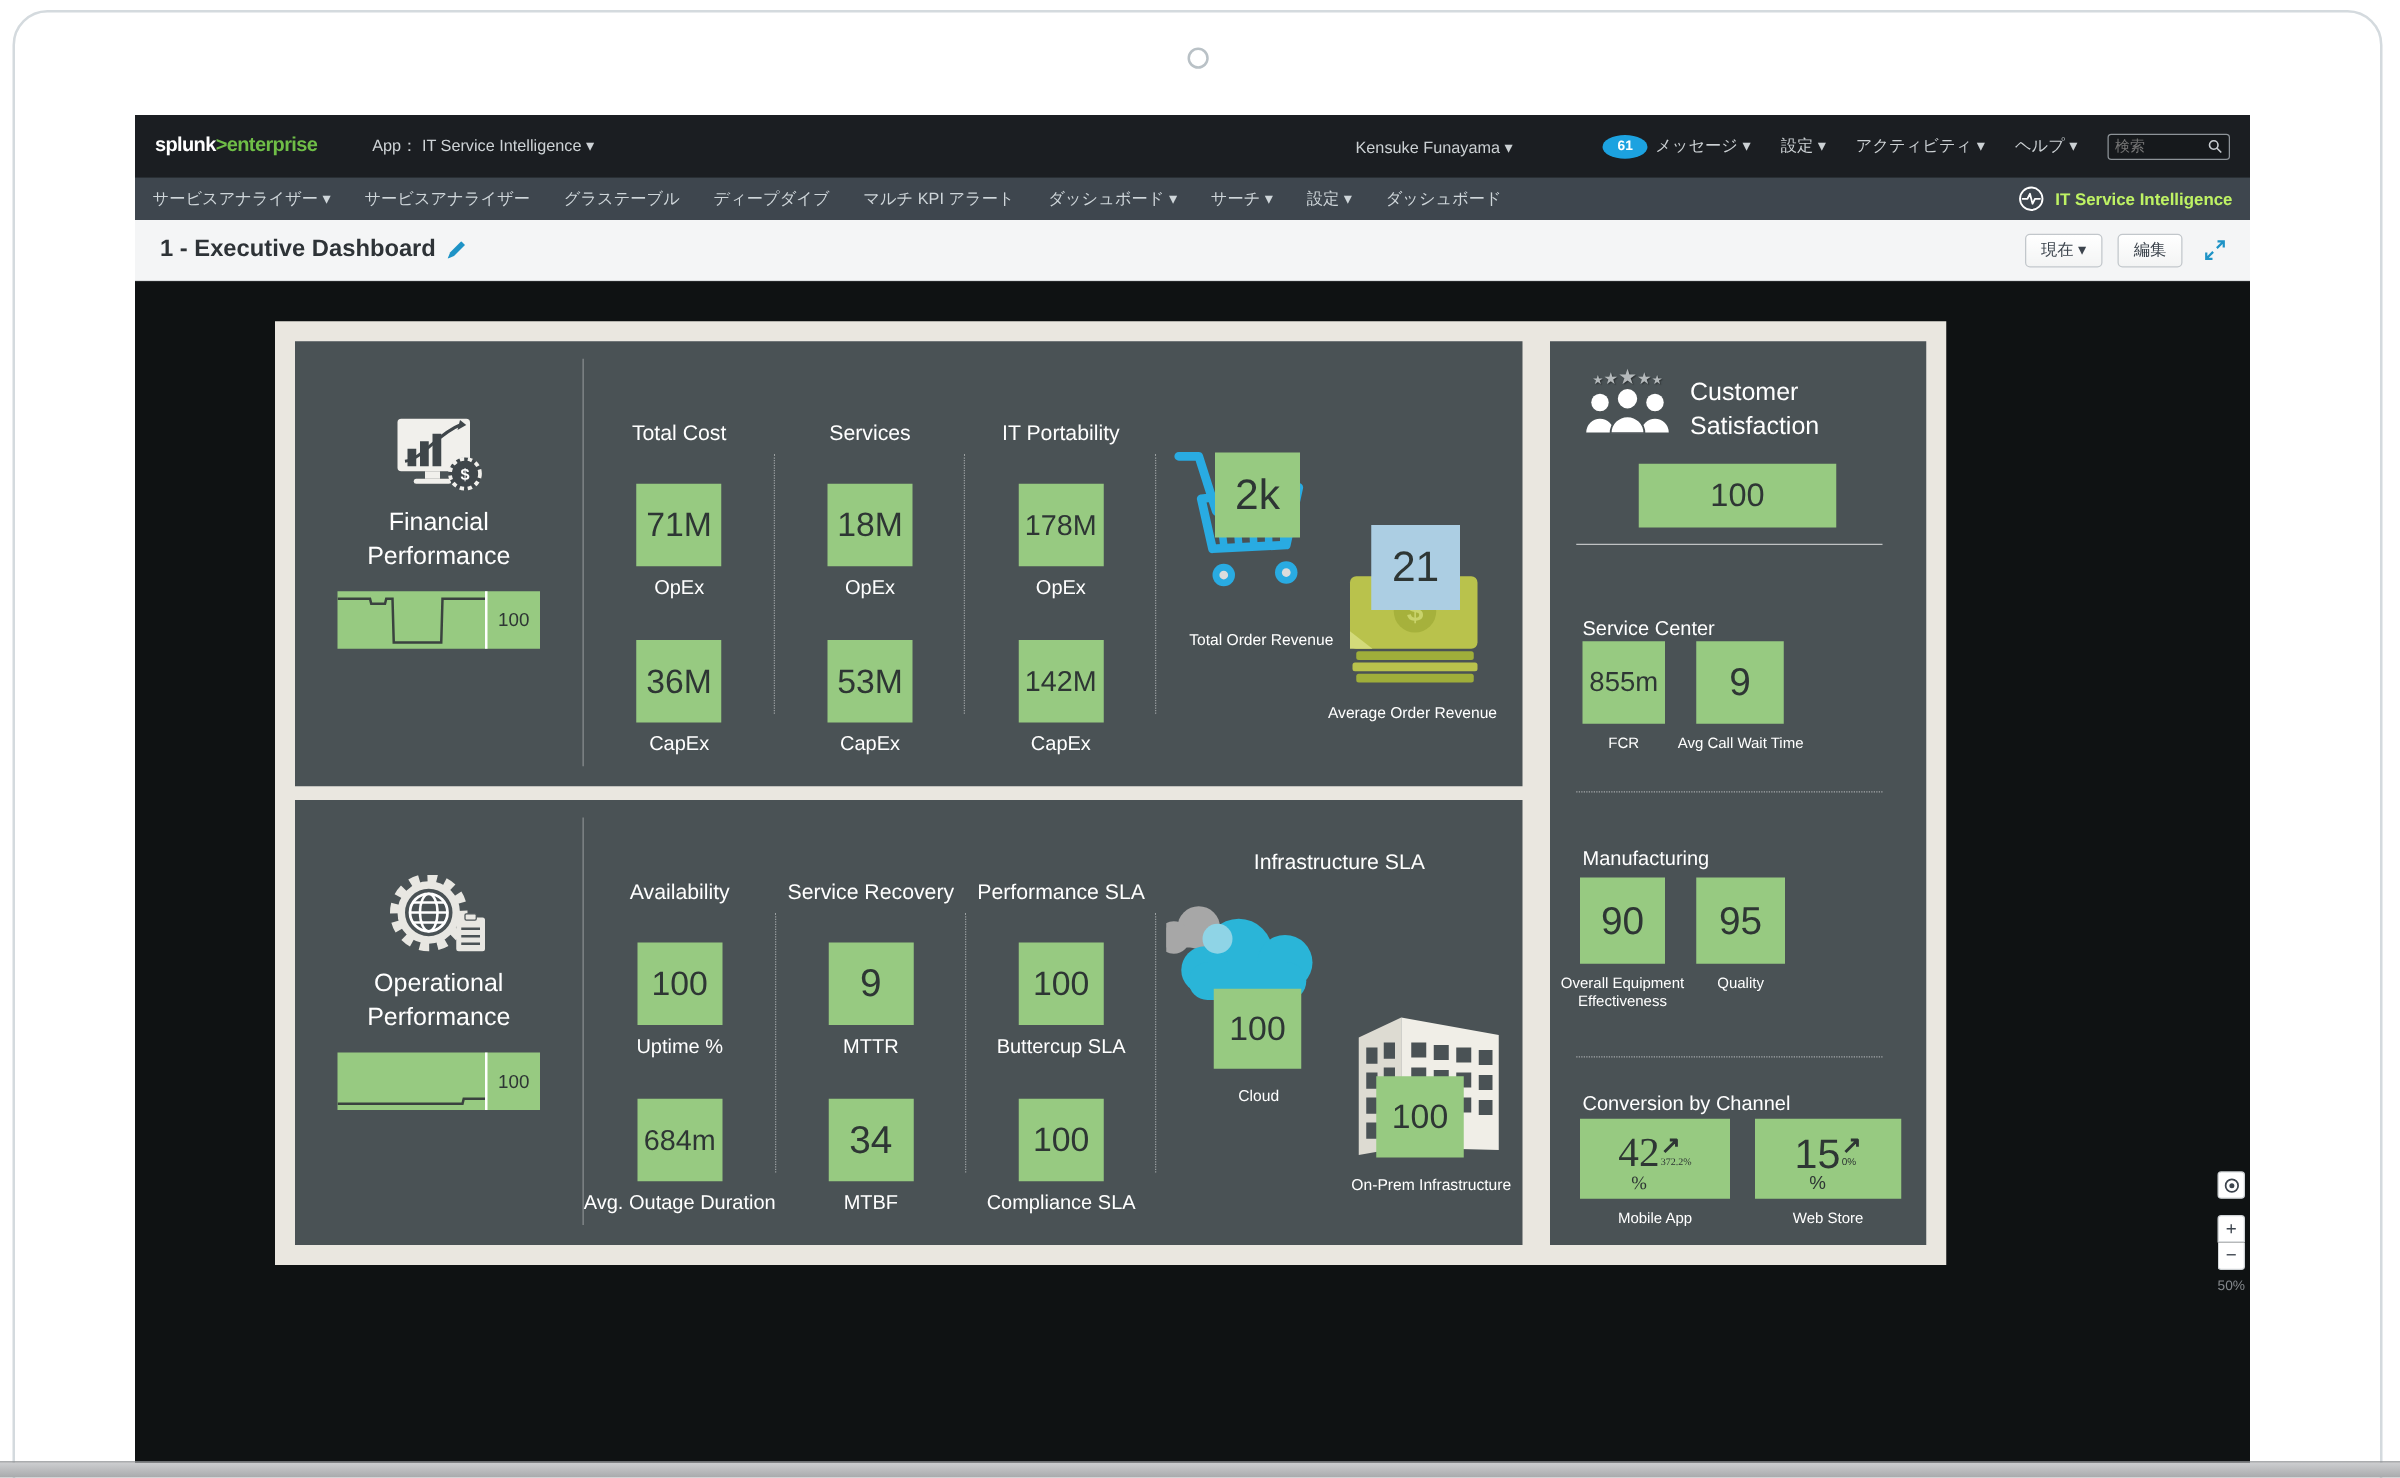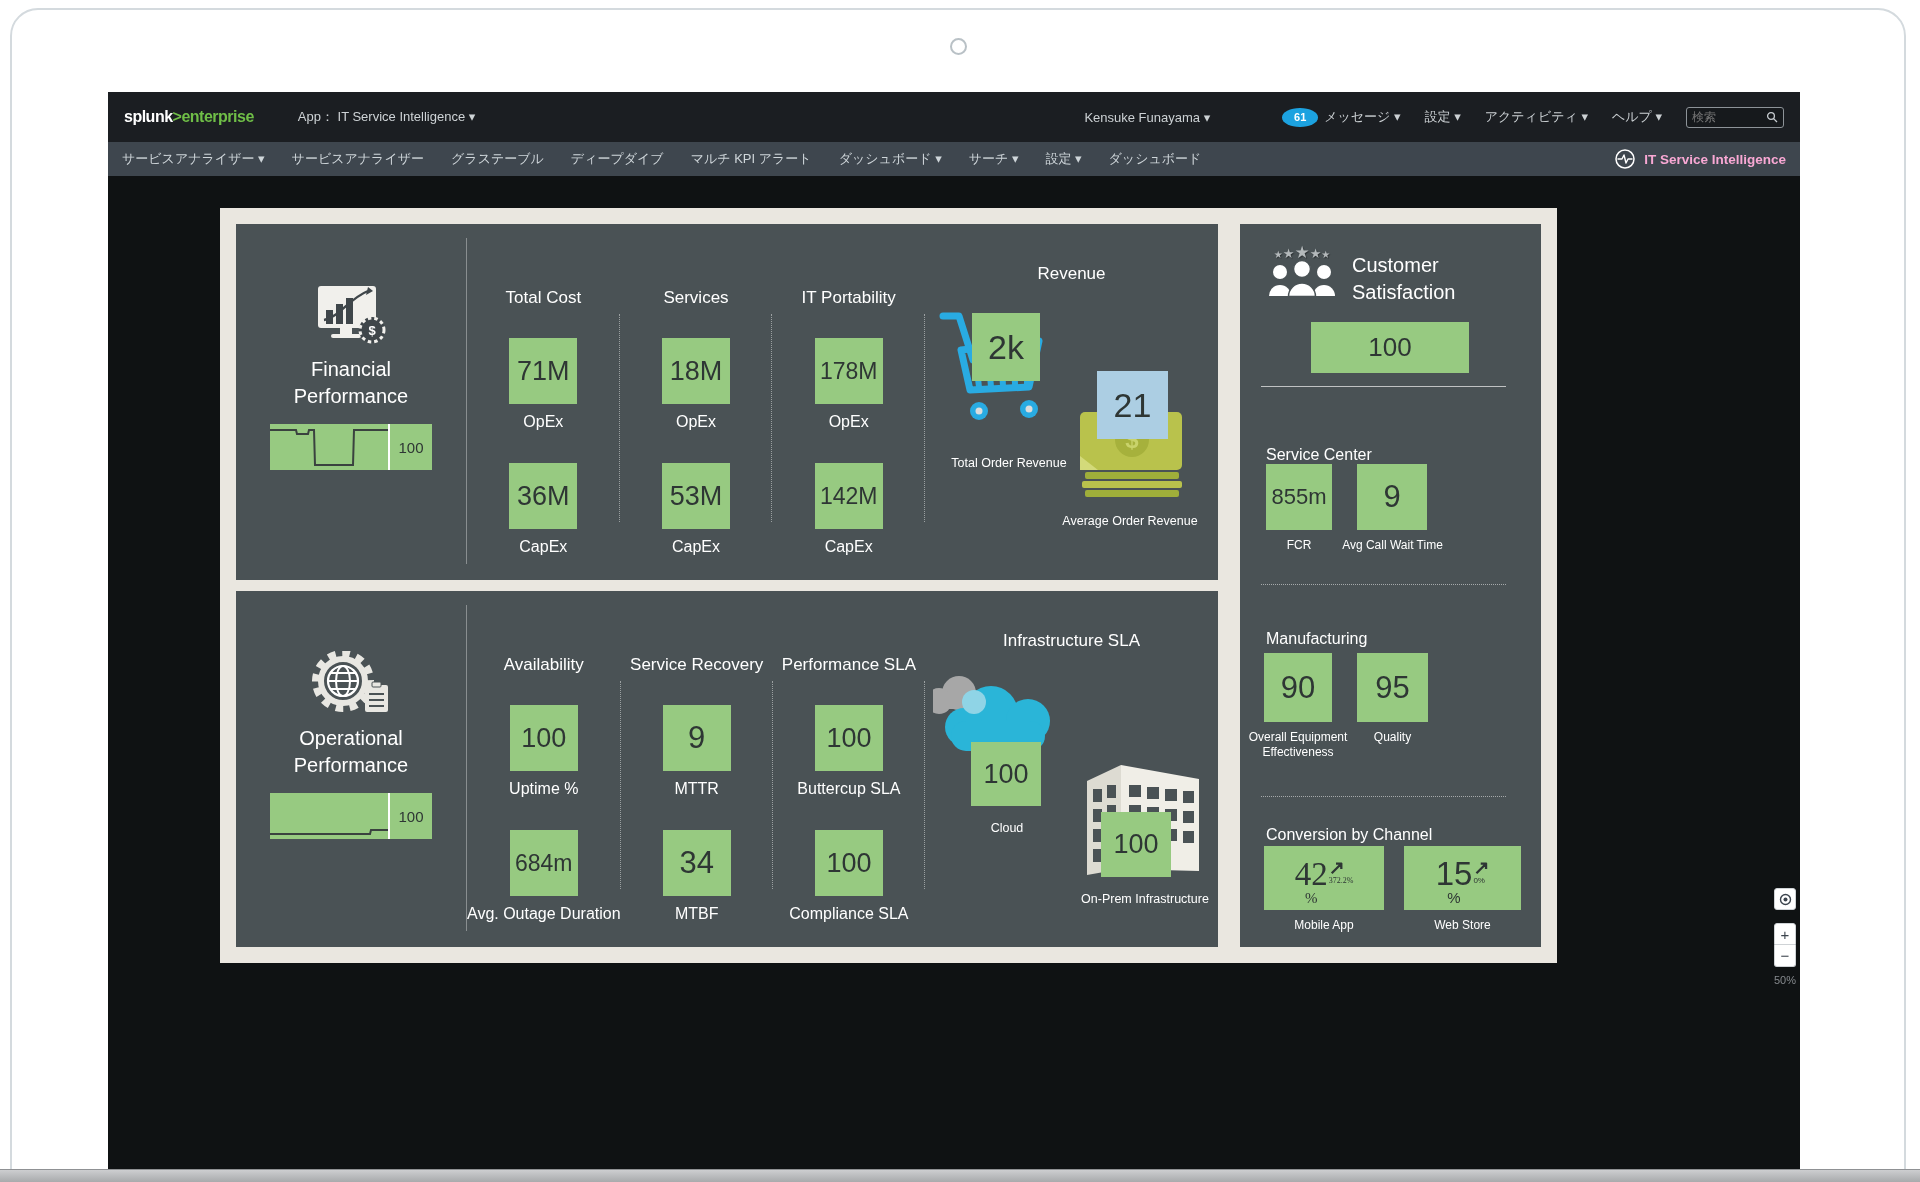--- a/index.html
+++ b/index.html
@@ -31,21 +31,21 @@
            font-size:11px; font-weight:bold; display:flex; align-items:center; justify-content:center;margin-left:48px; }
   .searchbox { width:98px; height:21px; background:#16191c; border:1px solid #8d9398;
                border-radius:3px; display:flex; align-items:center; padding:0 5px; }
   .searchbox input { flex:1; min-width:0; background:transparent; border:none; outline:none;
                      color:#e2e5e7; font-size:12px; font-family:inherit; }
 
   
   .navbar { height:34px; background:#3e464e; display:flex; align-items:center;
             padding:0 14px; gap:27px; color:#cfd6da; font-size:13px; }
   .nav-item { white-space:nowrap; cursor:pointer; }
-  .nav-logo { margin-left:auto; display:flex; align-items:center; gap:8px; color:#f9a8d4;
+  .nav-logo { margin-left:auto; display:flex; align-items:center; gap:8px; color:#bef264;
               font-size:13.5px; font-weight:bold; white-space:nowrap; }
 
   
   .titlebar { height:49px; background:#f4f5f6; border-bottom:1px solid #d9dcde;
               display:flex; align-items:center; padding:0 20px; }
   .page-title { font-size:19px; font-weight:600; color:#2e3337; }
   .pencil { margin-left:9px; cursor:pointer; display:flex; }
   .tb-right { margin-left:auto; display:flex; align-items:center; gap:12px; }
   .btn { height:27px; padding:0 12px; background:linear-gradient(#ffffff,#f3f4f4);
          border:1px solid #c2c7cb; border-radius:4px; font-size:13px; color:#3c444d;
@@ -178,20 +178,38 @@
     <span class="nav-item">ダッシュボード</span>
     <div class="nav-logo">
       <svg width="22" height="22" viewBox="0 0 22 22">
         <circle cx="11" cy="11" r="9" fill="none" stroke="#ffffff" stroke-width="1.5"></circle>
         <polyline points="4,11 8,11 10,7 12,15 14,11 18,11" fill="none" stroke="#ffffff" stroke-width="1.4" stroke-linejoin="round" stroke-linecap="round"></polyline>
       </svg>
       <span>IT Service Intelligence</span>
     </div>
   </div>
 
+  <div class="titlebar">
+    <span class="page-title">1 - Executive Dashboard</span>
+    <span class="pencil">
+      <svg width="14" height="14" viewBox="0 0 14 14">
+          <path d="M0 14 L2.2 8.8 L11 0 L14 3 L5.2 11.8 Z" fill="#1e93c6"></path>
+        </svg>
+    </span>
+    <div class="tb-right">
+      <button class="btn">現在 ▾</button>
+      <button class="btn">編集</button>
+      <span class="expand">
+        <svg width="16" height="16" viewBox="0 0 16 16" fill="none" stroke="#1e93c6" stroke-width="1.8">
+          <path d="M9.5 6.5 L15 1 M10 1 H15 V6"></path>
+          <path d="M6.5 9.5 L1 15 M1 10 V15 H6"></path>
+        </svg>
+      </span>
+    </div>
+  </div>
 
   <div class="content">
     <div class="dashboard">
 
       <div class="panel p-fin">
         <div class="zone-left">
           <svg class="zone-icon" width="82" height="62" viewBox="0 0 82 62">
             <rect x="8" y="2" width="58" height="42" rx="3" fill="#f1f0ec"></rect>
             <rect x="30" y="44" width="12" height="6" fill="#f1f0ec"></rect>
             <rect x="21" y="50" width="30" height="4" rx="2" fill="#f1f0ec"></rect>
@@ -236,21 +254,20 @@
           <div class="kpi-col">
             <div class="col-hdr">IT Portability</div>
             <div class="kbox sm">178M</div>
             <div class="klabel">OpEx</div>
             <div class="kbox sm kbox2">142M</div>
             <div class="klabel">CapEx</div>
           </div>
         </div>
 
         <div class="zone-right">
-          <div class="zr-hdr">Revenue</div>
           <svg class="abs" style="left:12px; top:84px;" width="116" height="122" viewBox="0 0 116 122">
             <polyline points="6,8 22,8 36,52" fill="none" stroke="#29abe2" stroke-width="7" stroke-linecap="round" stroke-linejoin="round"></polyline>
             <polygon points="24,42 102,33 92,79 33,82" fill="none" stroke="#29abe2" stroke-width="7" stroke-linejoin="round"></polygon>
             <g stroke="#29abe2" stroke-width="6">
               <line x1="38" y1="45" x2="42" y2="79"></line>
                 <line x1="51" y1="43" x2="54" y2="79"></line>
               <line x1="64" y1="42" x2="66" y2="78"></line>
                 <line x1="77" y1="40" x2="78" y2="77"></line>
               <line x1="90" y1="39" x2="90" y2="76"></line>
             </g>

